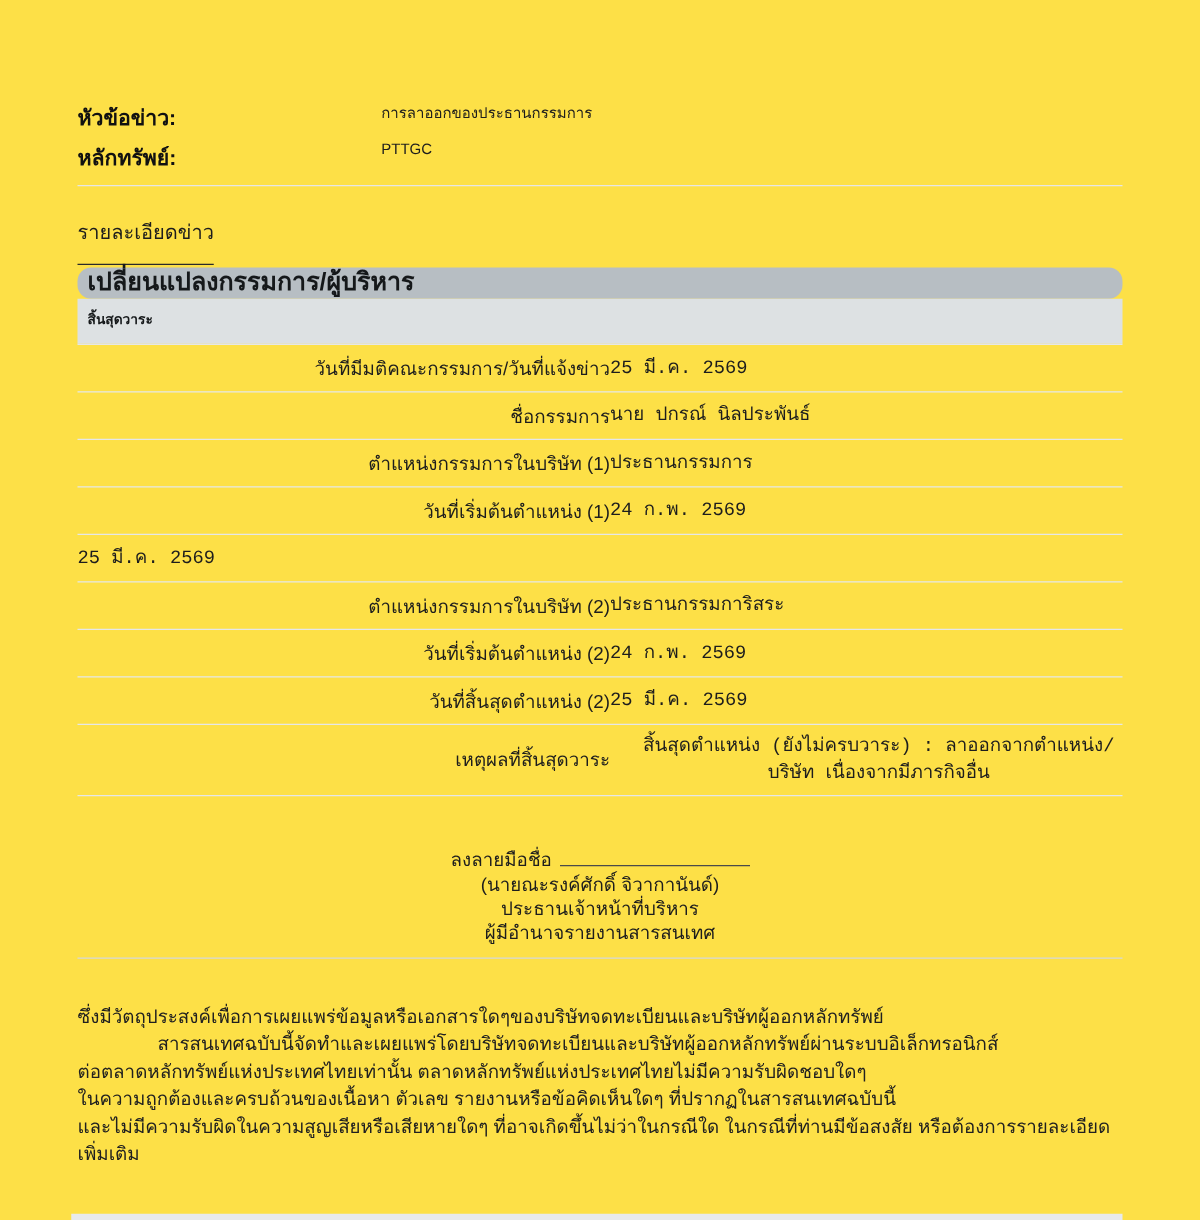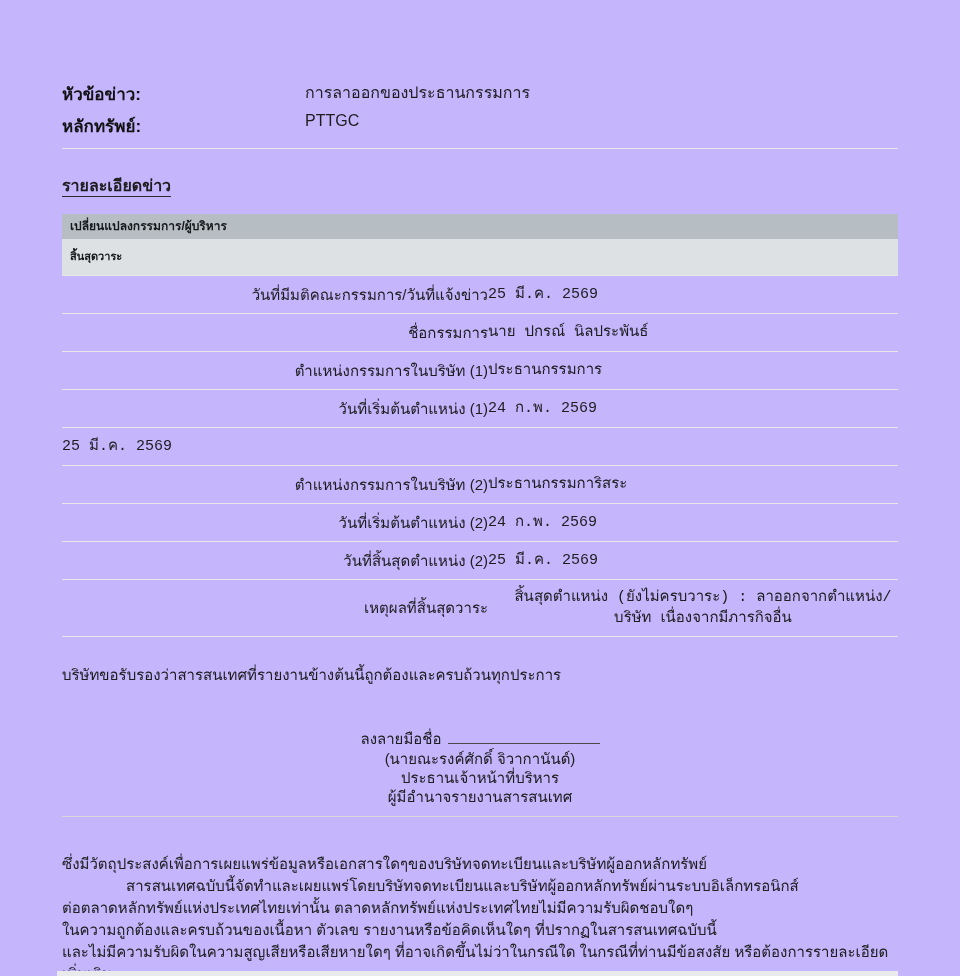--- a/index.html
+++ b/index.html
@@ -2,39 +2,39 @@
 <html lang="th"><head>
 <meta charset="utf-8">
 <style>
   html,body{margin:0;padding:0;}
   body{
     width:960px;height:976px;background:#ffffff;overflow:hidden;
     font-family:"Liberation Sans","DejaVu Sans",sans-serif;
     color:#1d1d1d;
     -webkit-font-smoothing:antialiased;
   }
-  .page{position:relative;width:960px;height:976px;background:#c4b5fd;}
+  .page{position:relative;width:960px;height:976px;background:#fde047;}
   .doc{padding:80px 62px 0 62px;}
 
   
   .field-row{display:flex;align-items:flex-start;min-height:32px;}
   .field-label{width:243px;font-weight:bold;font-size:17px;color:#111;}
-  .field-value{flex:1;font-size:16px;}
+  .field-value{flex:1;font-size:12px;}
 
   .divider{border:none;border-top:1px solid #e6e6e6;margin:4px 0 0 0;height:0;}
   .divider.dark{border-top-color:#d5d7d9;}
 
   .section-title{margin-top:24px;font-size:16px;}
-  .section-title span{border-bottom:1.5px solid #2a2a2a;padding-bottom:2px;font-weight:bold;}
+  .section-title span{border-bottom:1.5px solid #2a2a2a;padding-bottom:16px;}
 
   
   .news-table{margin-top:16px;border-bottom:1px solid #e5e7e8;}
   .thead-primary{
-    background:#b7bec3;font-weight:bold;font-size:12px;color:#15181a;
-    padding:2px 8px 3px 8px;line-height:20px;
+    background:#b7bec3;font-weight:bold;font-size:20px;color:#15181a;
+    padding:2px 8px 3px 8px;line-height:20px;border-radius:11px;
   }
   .thead-secondary{
     background:#dde1e3;font-weight:bold;font-size:11px;color:#15181a;
     padding:8px 8px 9px 8px;line-height:19px;
   }
   .trow{display:flex;align-items:center;min-height:37px;border-top:1px solid #e5e7e8;font-size:15px;}
   .trow:first-of-type{border-top:none;}
   .trow .c-label{width:418px;padding:4px 0 4px 8px;text-align:right;}
   .trow .c-value{flex:1;padding:4px 0;line-height:21px;font-family:Liberation Mono, monospace;}
   .trow.tall{min-height:56px;gap:20px;}
@@ -109,21 +109,20 @@
       <div class="trow">
         <div class="c-label">วันที่สิ้นสุดตำแหน่ง (2)</div>
         <div class="c-value">25 มี.ค. 2569</div>
       </div>
       <div class="trow tall">
         <div class="c-label">เหตุผลที่สิ้นสุดวาระ</div>
         <div class="c-value">สิ้นสุดตำแหน่ง (ยังไม่ครบวาระ) : ลาออกจากตำแหน่ง/บริษัท เนื่องจากมีภารกิจอื่น</div>
       </div>
     </div>
 
-    <div class="certify">บริษัทขอรับรองว่าสารสนเทศที่รายงานข้างต้นนี้ถูกต้องและครบถ้วนทุกประการ</div>
 
     <div class="signature">
       <div class="sig-line-row">
         <span>ลงลายมือชื่อ</span><span class="sig-underline"></span>
       </div>
       <div>(นายณะรงค์ศักดิ์ จิวากานันด์)</div>
       <div>ประธานเจ้าหน้าที่บริหาร</div>
       <div>ผู้มีอำนาจรายงานสารสนเทศ</div>
     </div>
 

